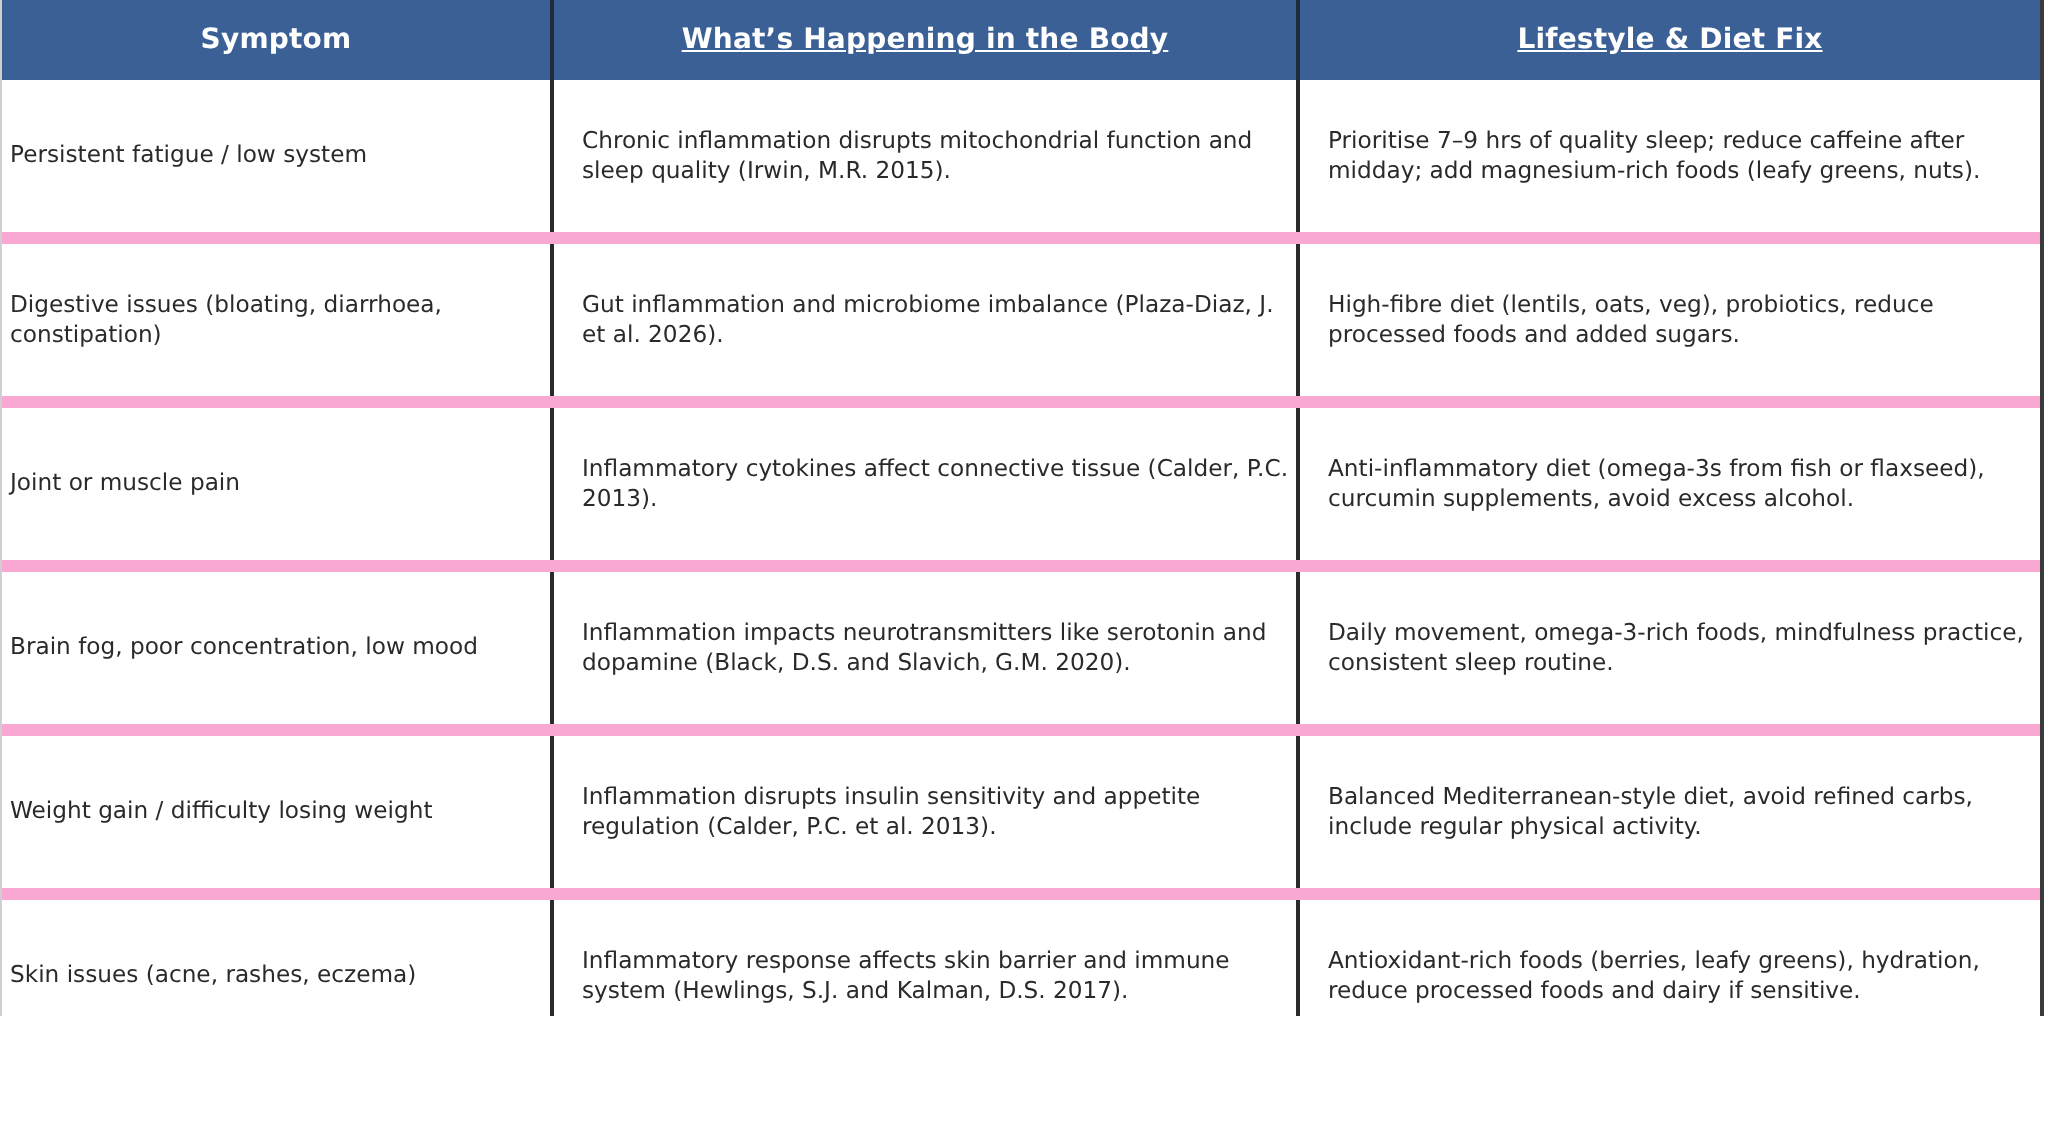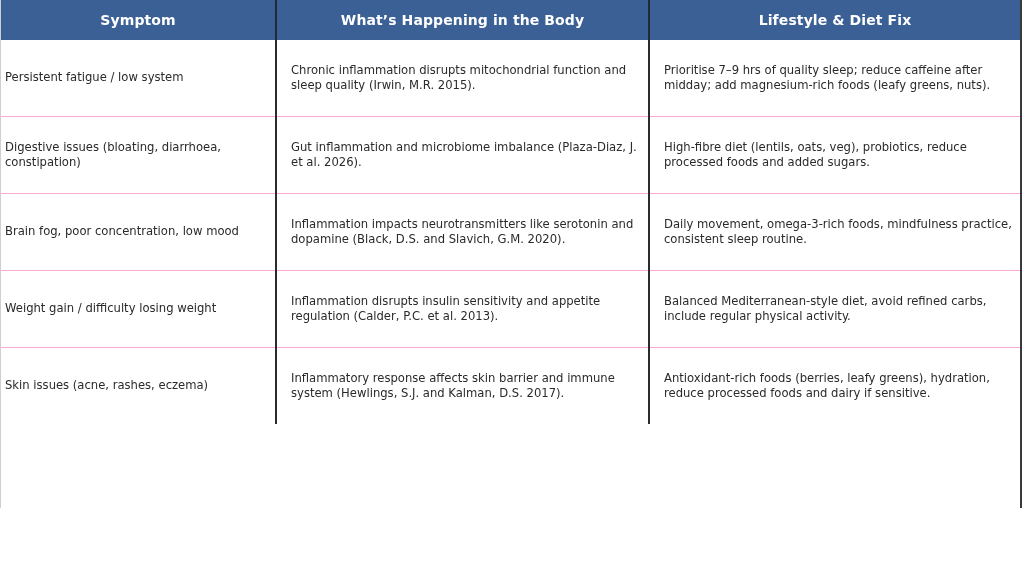--- a/index.html
+++ b/index.html
@@ -36,29 +36,30 @@
       height: 40px;
       padding: 0;
       font-size: 14px;
       font-weight: bold;
       text-align: center;
       vertical-align: middle;
       letter-spacing: 0.1px;
     }
     thead th + th {
       border-left: 2px solid #1f2a3a;
+      text-decoration: underline;
     }
     tbody td {
       height: 76px;
       padding: 0 3px 0 4px;
       font-size: 11.6px;
       line-height: 15.5px;
       color: #2a2a2a;
       vertical-align: middle;
-      border-top: 1px solid #f9a8d4;
+      border-top: 6px solid #f9a8d4;
       word-wrap: break-word;
     }
     tbody td.col-mid,
     tbody td.col-fix {
       border-left: 2px solid #2b2b2b;
       padding-left: 14px;
     }
     tbody tr:first-child td {
       border-top: none;
     }
@@ -85,20 +86,25 @@
         <td class="col-sym">Persistent fatigue / low system</td>
         <td class="col-mid">Chronic inflammation disrupts mitochondrial function and sleep quality (Irwin, M.R. 2015).</td>
         <td class="col-fix">Prioritise 7–9 hrs of quality sleep; reduce caffeine after midday; add magnesium-rich foods (leafy greens, nuts).</td>
       </tr>
       <tr>
         <td class="col-sym">Digestive issues (bloating, diarrhoea, constipation)</td>
         <td class="col-mid">Gut inflammation and microbiome imbalance (Plaza-Diaz, J. et al. 2026).</td>
         <td class="col-fix">High-fibre diet (lentils, oats, veg), probiotics, reduce processed foods and added sugars.</td>
       </tr>
       <tr>
+        <td class="col-sym">Joint or muscle pain</td>
+        <td class="col-mid">Inflammatory cytokines affect connective tissue (Calder, P.C. 2013).</td>
+        <td class="col-fix">Anti-inflammatory diet (omega-3s from fish or flaxseed), curcumin supplements, avoid excess alcohol.</td>
+      </tr>
+      <tr>
         <td class="col-sym">Brain fog, poor concentration, low mood</td>
         <td class="col-mid">Inflammation impacts neurotransmitters like serotonin and dopamine (Black, D.S. and Slavich, G.M. 2020).</td>
         <td class="col-fix">Daily movement, omega-3-rich foods, mindfulness practice, consistent sleep routine.</td>
       </tr>
       <tr>
         <td class="col-sym">Weight gain / difficulty losing weight</td>
         <td class="col-mid">Inflammation disrupts insulin sensitivity and appetite regulation (Calder, P.C. et al. 2013).</td>
         <td class="col-fix">Balanced Mediterranean-style diet, avoid refined carbs, include regular physical activity.</td>
       </tr>
       <tr>

